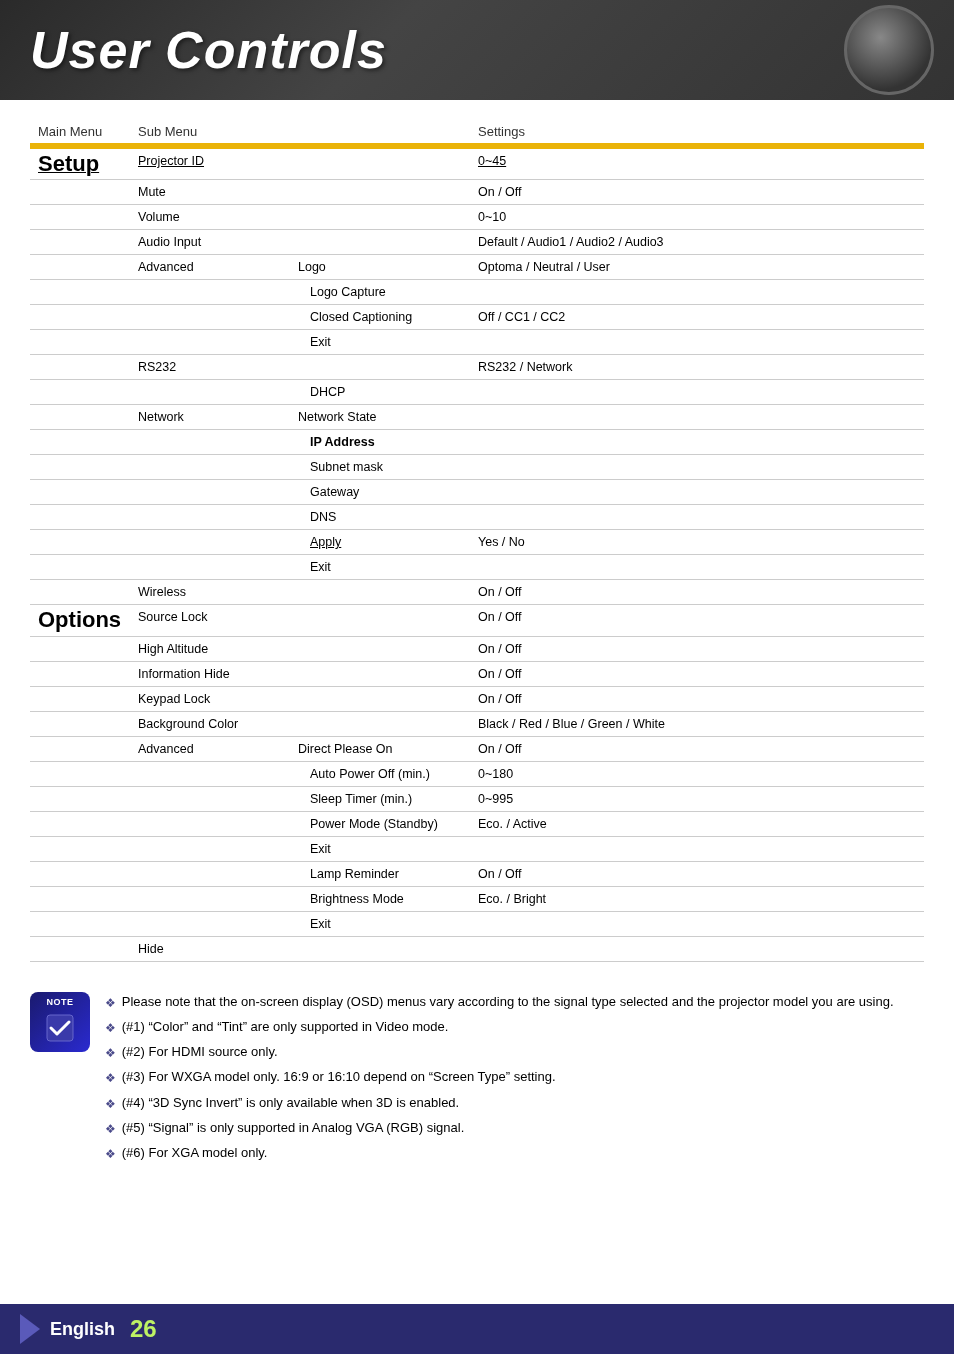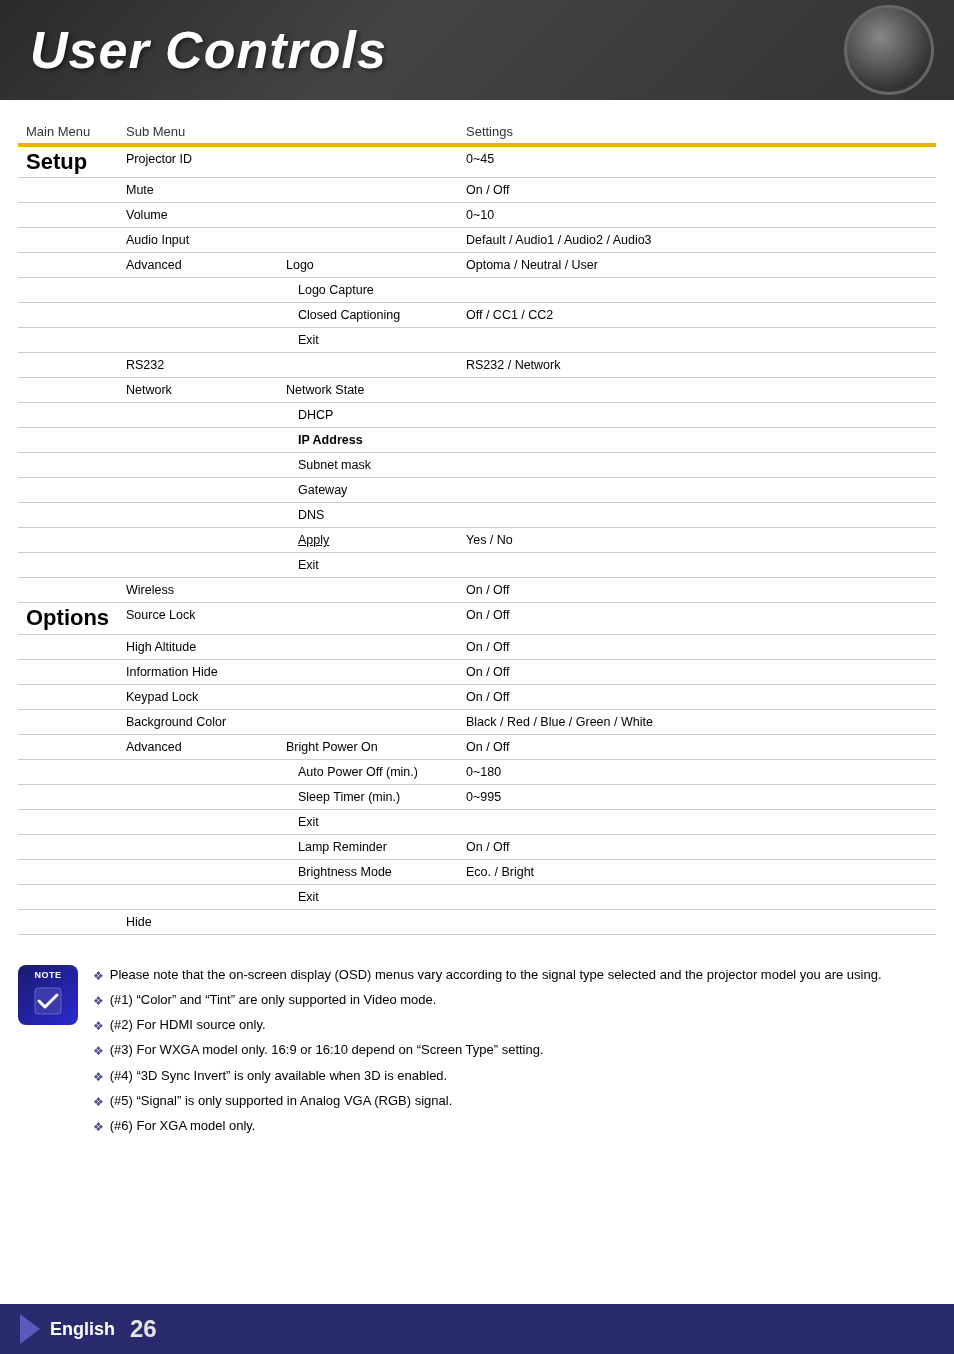--- a/index.html
+++ b/index.html
@@ -38,21 +38,21 @@
       top: 5px;
       width: 90px;
       height: 90px;
       border-radius: 50%;
       background: radial-gradient(circle at 40% 35%, #888, #333 70%);
       border: 3px solid #666;
     }
 
     
     .content {
-      padding: 20px 18px;
+      padding: 20px 30px;
     }
 
     
     .menu-table {
       width: 100%;
       border-collapse: collapse;
       margin-bottom: 20px;
     }
 
     .menu-table th {
@@ -66,21 +66,22 @@
 
     .menu-table td {
       padding: 2px 8px;
       vertical-align: top;
       font-size: 12.5px;
       border-bottom: 1px solid #ccc;
       line-height: 1.6;
     }
 
     .menu-table tr:first-child td {
-      border-top: 4px solid #eab308;
+      border-top: 6px solid #eab308;
+      text-decoration: underline;
     }
 
     .col-main { width: 100px; }
     .col-sub { width: 160px; }
     .col-sub2 { width: 180px; }
     .col-settings { width: auto; }
 
     .main-label {
       font-size: 22px;
       font-weight: bold;
@@ -154,21 +155,21 @@
       align-items: center;
       padding: 0 20px;
       gap: 10px;
     }
     .footer-lang {
       color: #fff;
       font-size: 18px;
       font-weight: bold;
     }
     .footer-num {
-      color: #e5e5e5;
+      color: #bef264;
       font-size: 24px;
       font-weight: bold;
       margin-left: 5px;
     }
     .footer-triangle {
       width: 0;
       height: 0;
       border-top: 15px solid transparent;
       border-bottom: 15px solid transparent;
       border-left: 20px solid #5a5aba;
@@ -249,33 +250,33 @@
           <td></td>
         </tr>
         <tr>
           <td style="vertical-align: top;"></td>
           <td>RS232</td>
           <td style="padding-left: 8px;"></td>
           <td>RS232 / Network</td>
         </tr>
         <tr>
           <td style="vertical-align: top;"></td>
+          <td></td>
+          <td style="padding-left: 20px;">DHCP</td>
+          <td></td>
+        </tr>
+        <tr>
+          <td style="vertical-align: top;"></td>
           <td>Network</td>
           <td style="padding-left: 8px;">Network State</td>
           <td></td>
         </tr>
         <tr>
           <td style="vertical-align: top;"></td>
           <td></td>
-          <td style="padding-left: 20px;">DHCP</td>
-          <td></td>
-        </tr>
-        <tr>
-          <td style="vertical-align: top;"></td>
-          <td></td>
           <td style="padding-left: 20px; font-weight: bold;">IP Address</td>
           <td></td>
         </tr>
         <tr>
           <td style="vertical-align: top;"></td>
           <td></td>
           <td style="padding-left: 20px;">Subnet mask</td>
           <td></td>
         </tr>
         <tr>
@@ -334,34 +335,40 @@
         </tr>
         <tr>
           <td style="vertical-align: top;"></td>
           <td>Background Color</td>
           <td style="padding-left: 8px;"></td>
           <td>Black / Red / Blue / Green / White</td>
         </tr>
         <tr>
           <td style="vertical-align: top;"></td>
           <td>Advanced</td>
-          <td style="padding-left: 8px;">Bright Power On</td>
+          <td style="padding-left: 8px;">Direct Please On</td>
           <td>On / Off</td>
         </tr>
         <tr>
           <td style="vertical-align: top;"></td>
           <td></td>
           <td style="padding-left: 20px; margin-top: 24px;">Auto Power Off (min.)</td>
           <td>0~180</td>
         </tr>
         <tr>
           <td style="vertical-align: top;"></td>
           <td></td>
           <td style="padding-left: 20px;">Sleep Timer (min.)</td>
           <td>0~995</td>
+        </tr>
+        <tr>
+          <td style="vertical-align: top;"></td>
+          <td></td>
+          <td style="padding-left: 20px;">Power Mode (Standby)</td>
+          <td>Eco. / Active</td>
         </tr>
         <tr>
           <td style="vertical-align: top;"></td>
           <td></td>
           <td style="padding-left: 20px;">Exit</td>
           <td></td>
         </tr>
         <tr>
           <td style="vertical-align: top;"></td>
           <td></td>

